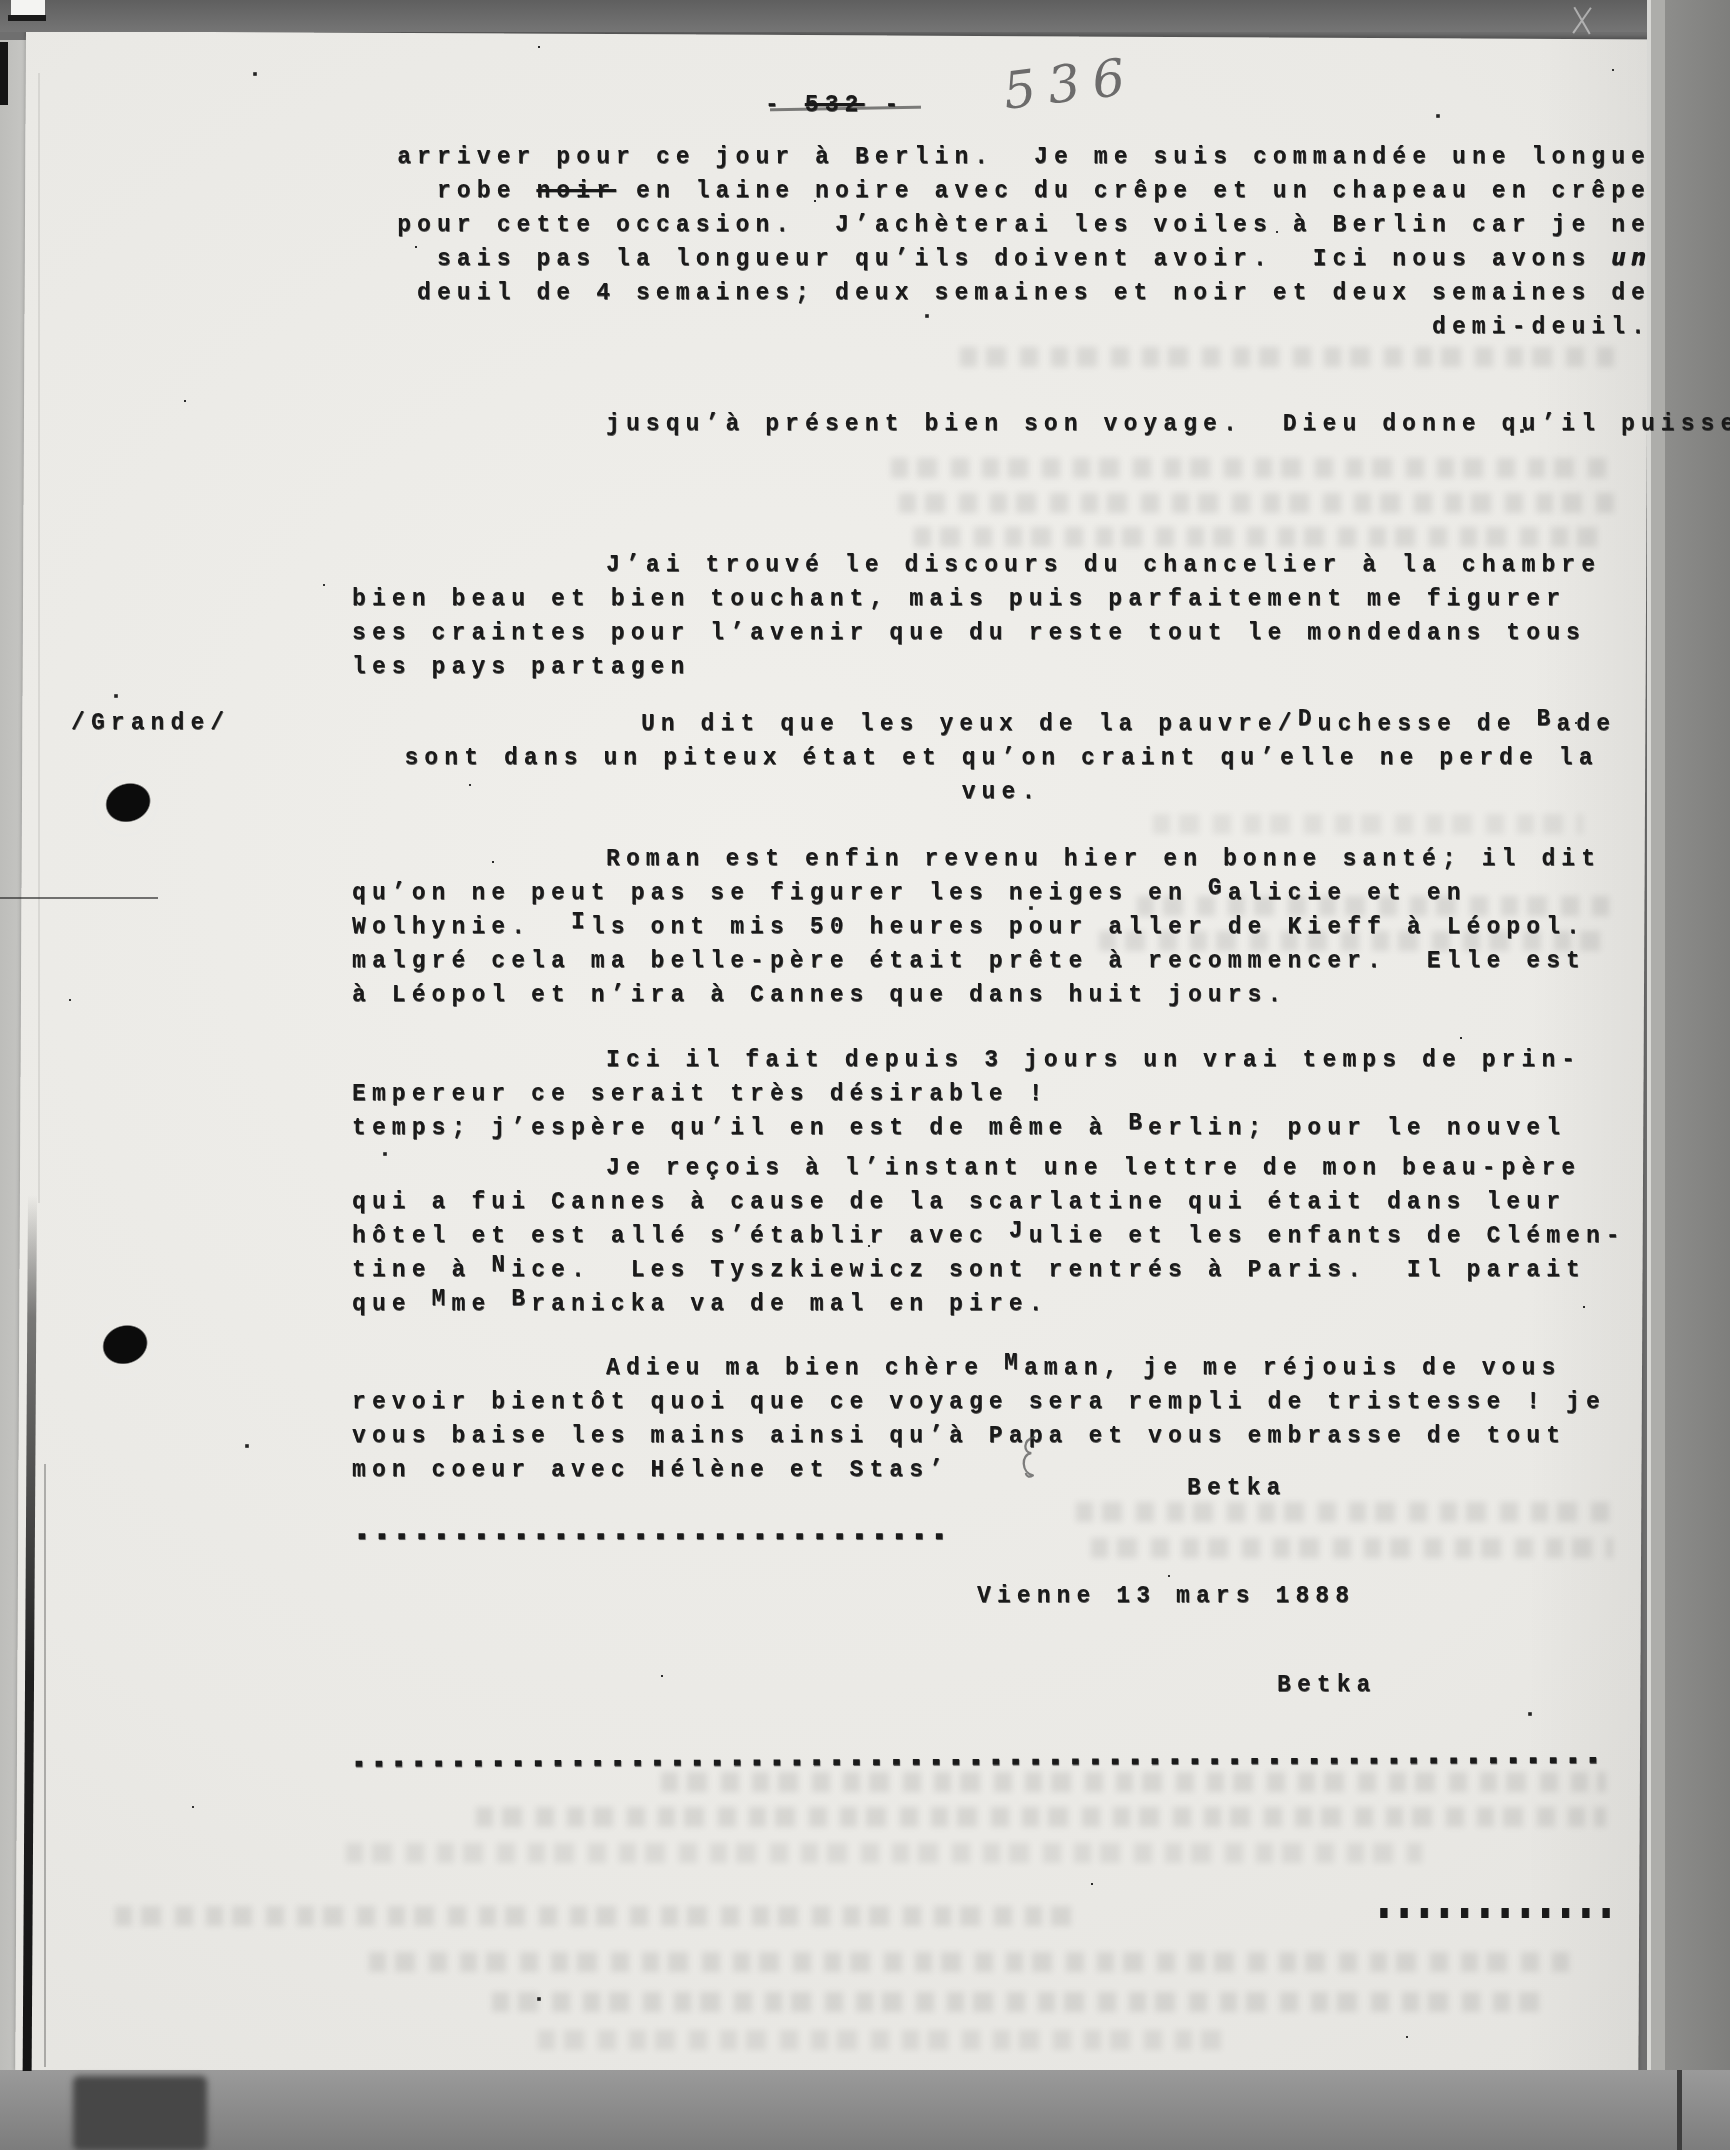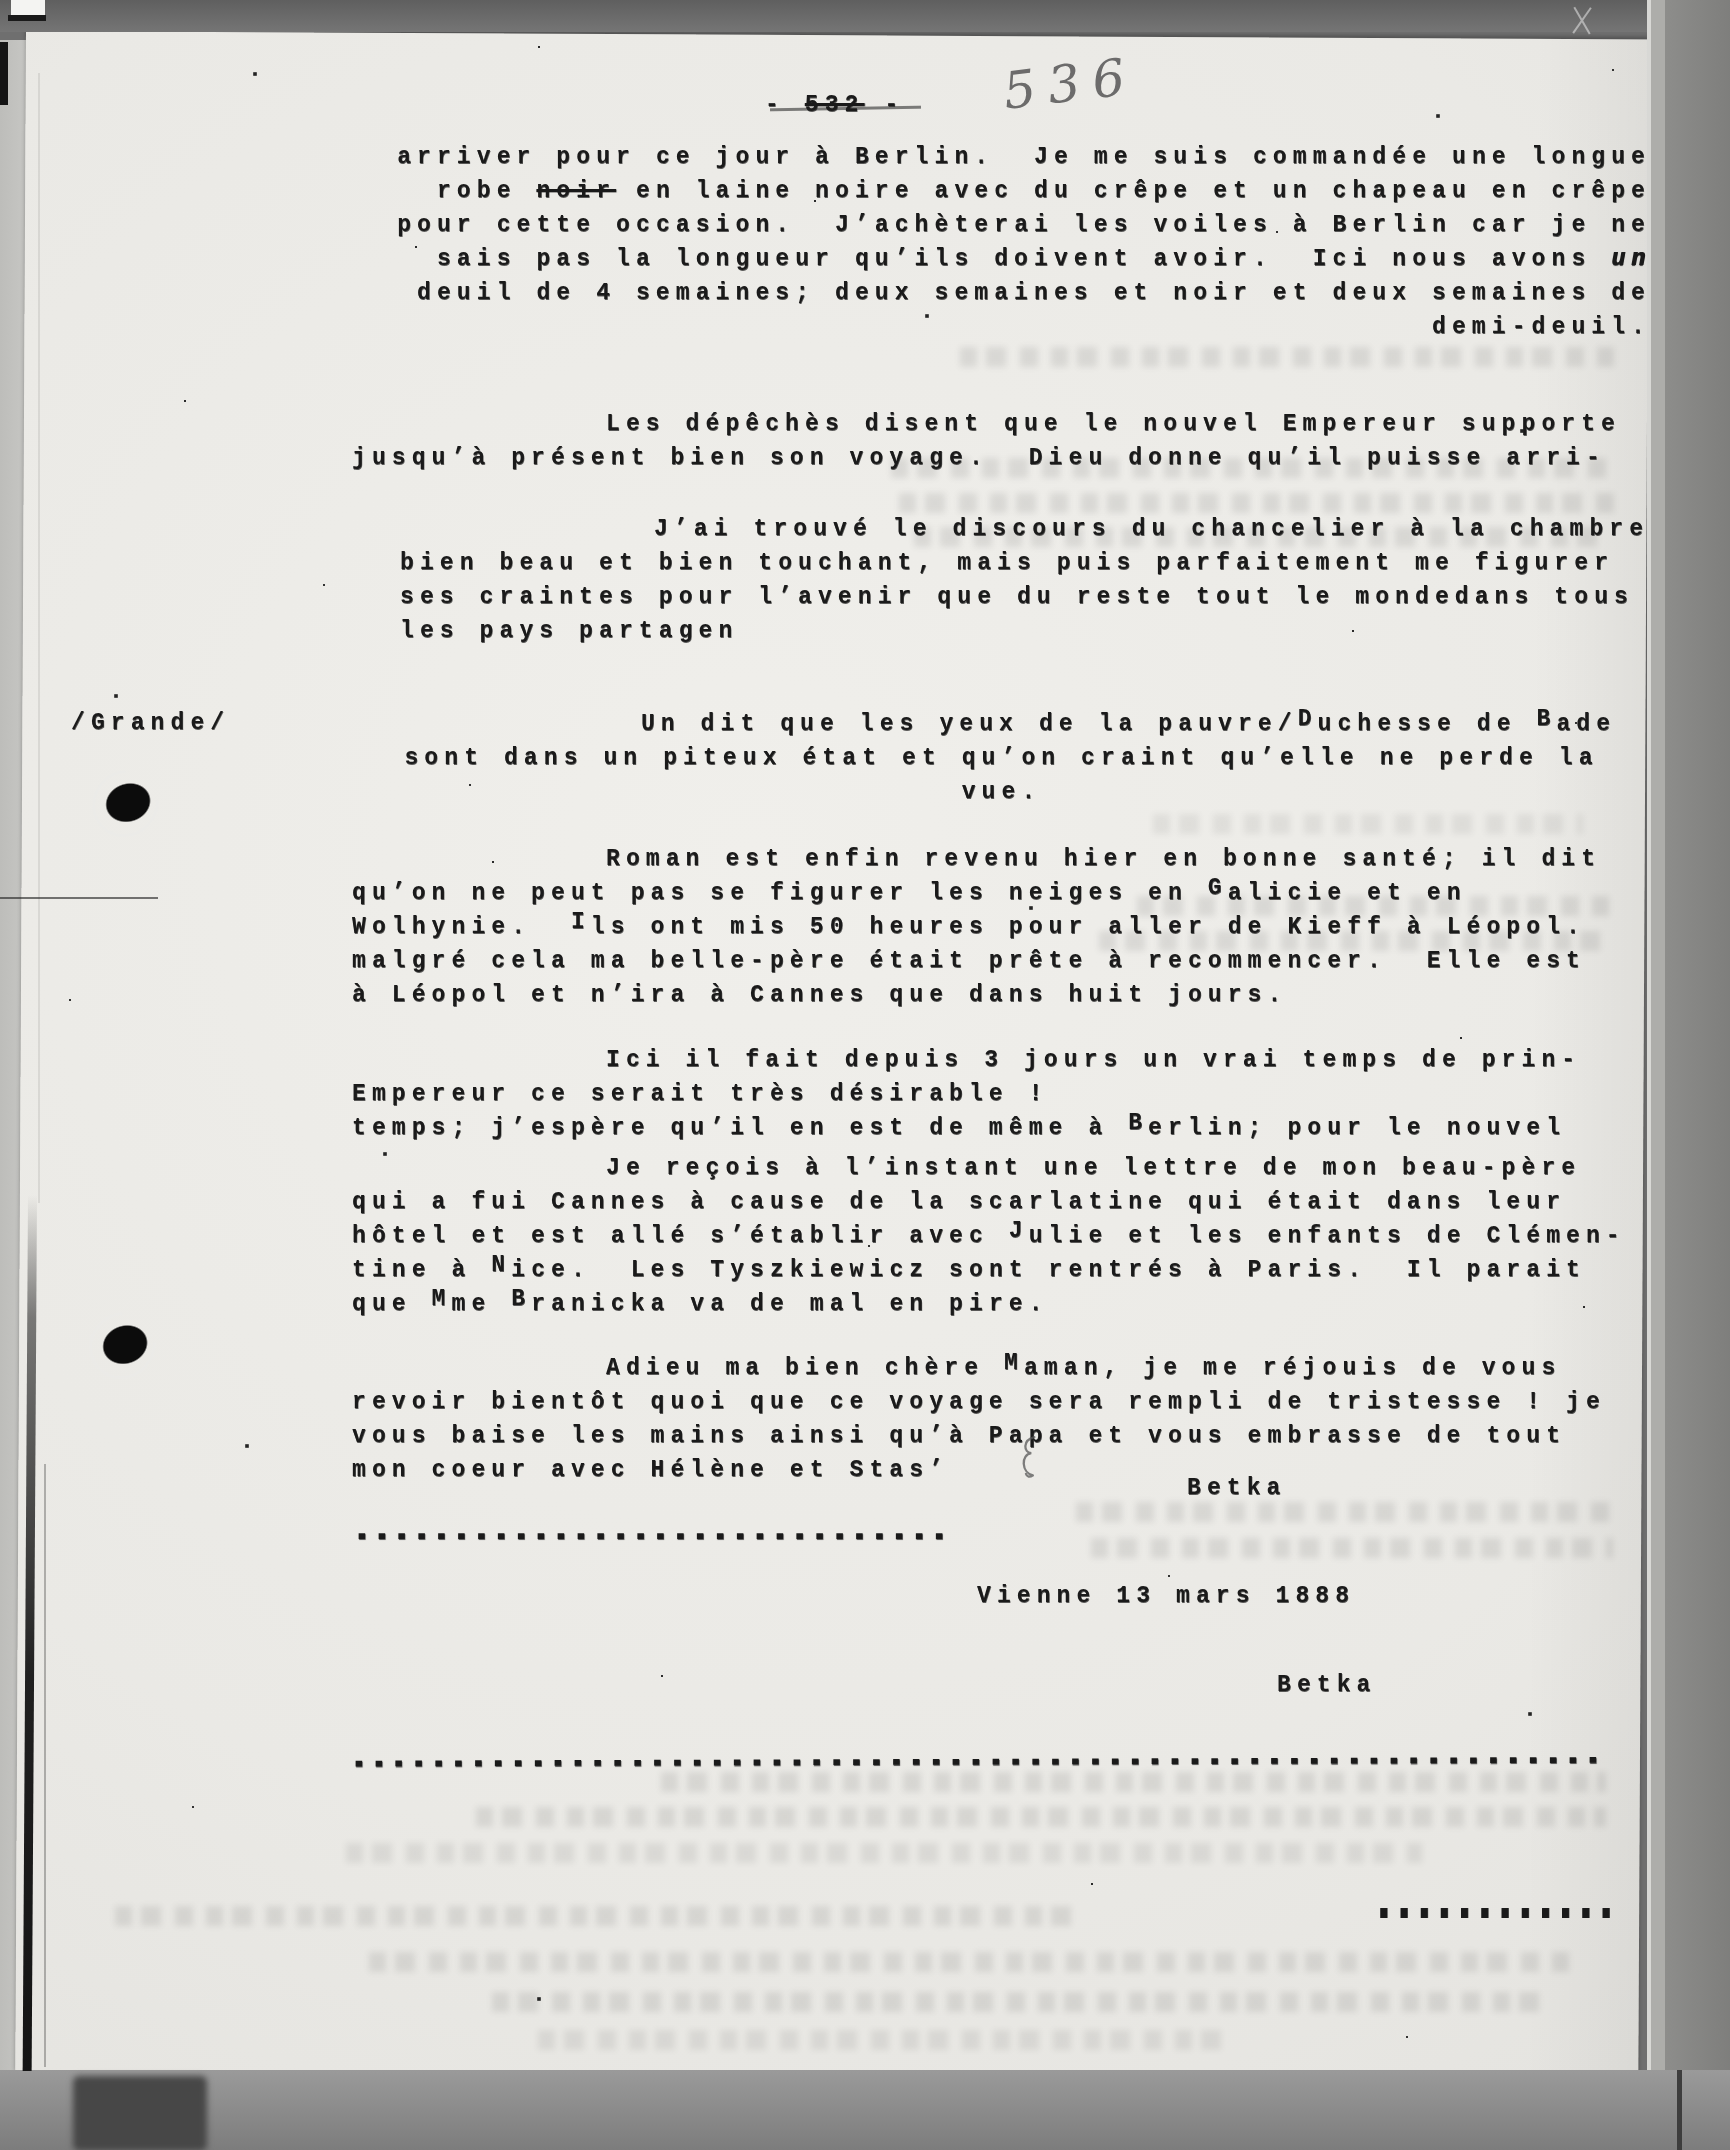--- a/index.html
+++ b/index.html
@@ -53,21 +53,21 @@
   .hole-2{left:95px;top:1320px;}
 
   
   .tw{position:absolute;z-index:10;color:#1a1a1a;font-size:23px;font-weight:700;
     letter-spacing:6.1px;line-height:33px;white-space:pre;
     text-shadow:0.5px 0.5px 0.5px rgba(25,25,25,.7);}
   .para{position:absolute;left:352px;width:1299px;z-index:10;color:#1a1a1a;
     font-size:23px;font-weight:700;letter-spacing:6.1px;line-height:34px;
     text-shadow:0.5px 0.5px 0.5px rgba(25,25,25,.7);white-space:pre;}
   .para.indented .line:first-child{text-indent:254px;}
-  .p1{top:140px;text-align:right;} .p2{top:407px;} .p3{top:512px;margin-left:48px;} .p4{top:707px;text-align:center;}
+  .p1{top:140px;text-align:right;} .p2{top:407px;} .p3{top:548px;} .p4{top:707px;text-align:center;}
   .p5{top:842px;} .p6{top:1043px;} .p7{top:1151px;} .p8{top:1351px;}
   .seg-strike{text-decoration:line-through;text-decoration-thickness:3.1px;}
   .seg-bold{font-weight:900;text-shadow:1.1px 0 0 #1a1a1a,0.5px 0.5px 0.8px rgba(25,25,25,.8);font-style:italic;}
   .seg-sup{position:relative;top:-5.4px;}
 
   #page-number-typed{left:765px;top:89px;font-weight:900;}
   .strike-extend{position:absolute;left:770px;top:107px;width:151px;height:3.1px;
     background:rgba(30,30,30,.55);transform:rotate(-1deg);z-index:11;filter:blur(0.5px);}
   #page-number-handwritten{left:1003px;top:54px;z-index:10;position:absolute;
     font-family:"DejaVu Serif","Liberation Serif",serif;font-style:italic;
@@ -164,21 +164,21 @@
   <div class="speckles"></div>
 
   <div class="tw" id="page-number-typed"><span class="seg">- </span><span class="seg seg-strike">532</span><span class="seg"> -</span></div>
   <div class="strike-extend"></div>
   <div id="page-number-handwritten">536</div>
 
   <div class="tw" id="margin-note">/Grande/</div>
 
   <div id="paragraphs">
       <div class="para p1"><div class="line"><span class="seg">arriver pour ce jour à Berlin.  Je me suis commandée une longue</span></div><div class="line"><span class="seg">robe </span><span class="seg seg-strike">noir</span><span class="seg"> en laine noire avec du crêpe et un chapeau en crêpe</span></div><div class="line"><span class="seg">pour cette occasion.  J’achèterai les voiles à Berlin car je ne</span></div><div class="line"><span class="seg">sais pas la longueur qu’ils doivent avoir.  Ici nous avons </span><span class="seg seg-bold">un</span></div><div class="line"><span class="seg">deuil de 4 semaines; deux semaines et noir et deux semaines de</span></div><div class="line"><span class="seg">demi-deuil.</span></div></div>
-      <div class="para p2 indented"><div class="line"><span class="seg">Les dépêchès disent que le nouvel Empereur supporte</span></div><div class="line"><span class="seg">jusqu’à présent bien son voyage.  Dieu donne qu’il puisse arri-</span></div></div>
+      <div class="para p2 indented"><div class="line"><span class="seg">jusqu’à présent bien son voyage.  Dieu donne qu’il puisse arri-</span></div></div>
       <div class="para p3 indented"><div class="line"><span class="seg">J’ai trouvé le discours du chancelier à la chambre</span></div><div class="line"><span class="seg">bien beau et bien touchant, mais puis parfaitement me figurer</span></div><div class="line"><span class="seg">ses craintes pour l’avenir que du reste tout le mondedans tous</span></div><div class="line"><span class="seg">les pays partagen</span></div></div>
       <div class="para p4 indented"><div class="line"><span class="seg">Un dit que les yeux de la pauvre/</span><span class="seg seg-sup">D</span><span class="seg">uchesse de </span><span class="seg seg-sup">B</span><span class="seg">ade</span></div><div class="line"><span class="seg">sont dans un piteux état et qu’on craint qu’elle ne perde la</span></div><div class="line"><span class="seg">vue.</span></div></div>
       <div class="para p5 indented"><div class="line"><span class="seg">Roman est enfin revenu hier en bonne santé; il dit</span></div><div class="line"><span class="seg">qu’on ne peut pas se figurer les neiges en </span><span class="seg seg-sup">G</span><span class="seg">alicie et en</span></div><div class="line"><span class="seg">Wolhynie.  </span><span class="seg seg-sup">I</span><span class="seg">ls ont mis 50 heures pour aller de Kieff à Léopol.</span></div><div class="line"><span class="seg">malgré cela ma belle-père était prête à recommencer.  Elle est</span></div><div class="line"><span class="seg">à Léopol et n’ira à Cannes que dans huit jours.</span></div></div>
       <div class="para p6 indented"><div class="line"><span class="seg">Ici il fait depuis 3 jours un vrai temps de prin-</span></div><div class="line"><span class="seg">Empereur ce serait très désirable !</span></div><div class="line"><span class="seg">temps; j’espère qu’il en est de même à </span><span class="seg seg-sup">B</span><span class="seg">erlin; pour le nouvel</span></div></div>
       <div class="para p7 indented"><div class="line"><span class="seg">Je reçois à l’instant une lettre de mon beau-père</span></div><div class="line"><span class="seg">qui a fui Cannes à cause de la scarlatine qui était dans leur</span></div><div class="line"><span class="seg">hôtel et est allé s’établir avec </span><span class="seg seg-sup">J</span><span class="seg">ulie et les enfants de Clémen-</span></div><div class="line"><span class="seg">tine à </span><span class="seg seg-sup">N</span><span class="seg">ice.  Les Tyszkiewicz sont rentrés à Paris.  Il parait</span></div><div class="line"><span class="seg">que </span><span class="seg seg-sup">M</span><span class="seg">me </span><span class="seg seg-sup">B</span><span class="seg">ranicka va de mal en pire.</span></div></div>
       <div class="para p8 indented"><div class="line"><span class="seg">Adieu ma bien chère </span><span class="seg seg-sup">M</span><span class="seg">aman, je me réjouis de vous</span></div><div class="line"><span class="seg">revoir bientôt quoi que ce voyage sera rempli de tristesse ! je</span></div><div class="line"><span class="seg">vous baise les mains ainsi qu’à Papa et vous embrasse de tout</span></div><div class="line"><span class="seg">mon coeur avec Hélène et Stas’</span></div></div>
     </div>
 
   <svg class="hand-mark" viewBox="0 0 34 60">
     <path d="M24,4 C8,8 10,24 20,25 C6,27 7,50 22,54 M22,54 C18,57 14,56 13,52" fill="none" stroke="#575757" stroke-width="3" stroke-linecap="round"></path>

